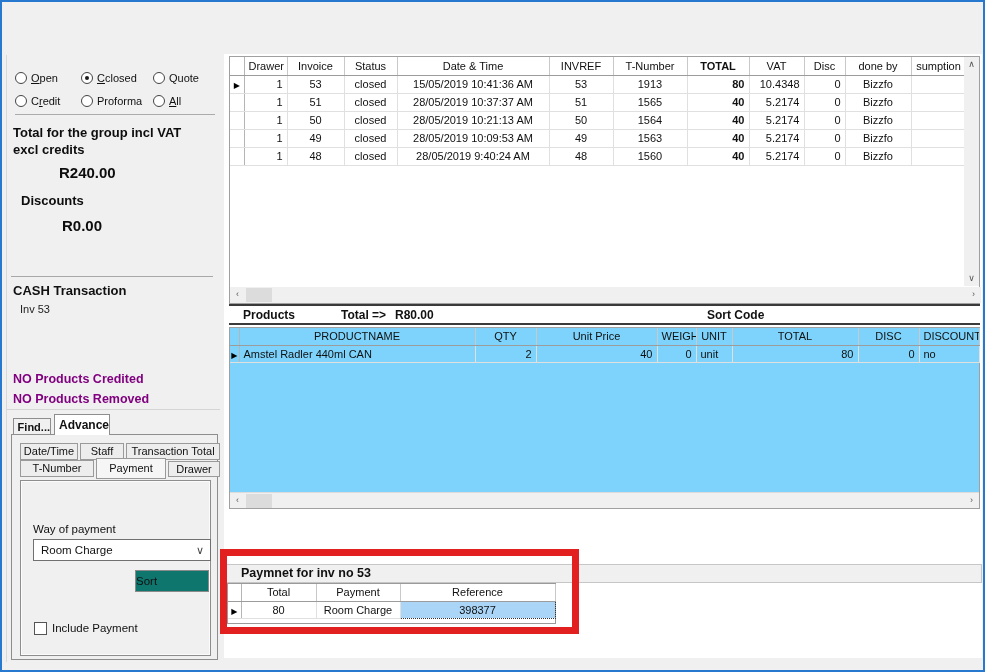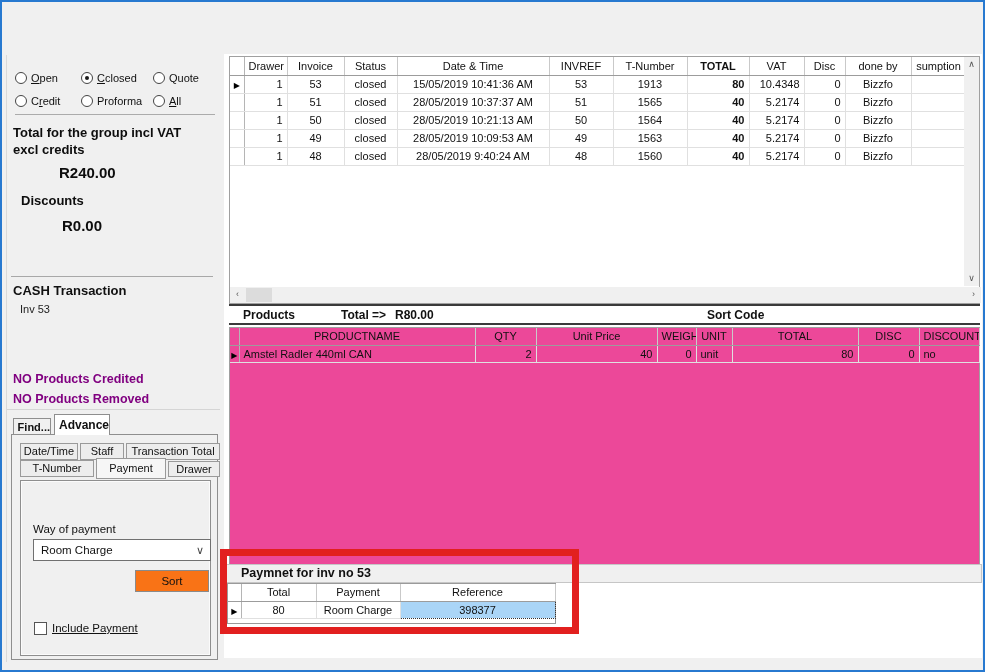--- a/index.html
+++ b/index.html
@@ -44,23 +44,23 @@
   #itab-datetime { left:8px;   top:8px;  width:58px; }
   #itab-staff    { left:68px;  top:8px;  width:44px; }
   #itab-trans    { left:114px; top:8px;  width:94px; }
   #itab-tnumber  { left:8px;   top:25px; width:74px; }
   #itab-payment  { left:84px;  top:23px; width:70px; height:21px; line-height:19px; background:#f6f6f6; z-index:2; }
   #itab-drawer   { left:156px; top:26px; width:52px; height:16px; }
   #tab-content { left:8px; top:45px; width:191px; height:176px; border:1px solid #8e8e8e; background:#f0f0f0; box-shadow:inset 0 0 0 1px #fbfbfb; }
   #way-label { left:12px; top:42px; font-size:11.5px; }
   #way-select { left:12px; top:58px; width:178px; height:22px; background:#fff; border:1px solid #707070; font-size:11.5px; line-height:20px; padding-left:7px; }
   #way-chevron { position:absolute; right:6px; top:0; font-size:11px; color:#444; }
-  #sort-button { left:114px; top:89px; width:74px; height:22px; background:#f97316; border:1px solid #8a8a8a; font-size:11.5px; text-align:center; line-height:20px; }
+  #sort-button { left:114px; top:89px; width:74px; height:22px; background:#0f766e; border:1px solid #8a8a8a; font-size:11.5px; text-align:left; line-height:20px; }
   #include-checkbox { left:13px; top:141px; width:13px; height:13px; background:#fff; border:1px solid #555; }
-  #include-label { left:31px; top:141px; font-size:11.5px;text-decoration:underline; }
+  #include-label { left:31px; top:141px; font-size:11.5px; }
 
   
   #main-area { left:222px; top:52px; width:758px; height:604px; background:#fff; }
 
   table { border-collapse:collapse; table-layout:fixed; }
   th, td { font-size:11px; font-weight:normal; overflow:hidden; white-space:nowrap; padding:0 4px; height:18px; }
   th { text-align:center; border-right:1px solid #c9c9c9; border-bottom:1px solid #9c9c9c; }
   td { border-right:1px solid #e0e0e0; border-bottom:1px solid #e0e0e0; }
   td.ind, th.ind { border-right:1px solid #b5b5b5; padding:0; text-align:center; }
   .ind-glyph { font-size:8px; color:#000; }
@@ -72,21 +72,21 @@
   #invoice-grid table { width:736px; }
   #inv-vscroll { right:0; top:0; width:15px; height:229px; background:#f0f0f0; }
   #inv-hscroll { left:0; bottom:0; width:751px; height:16px; background:#f0f0f0; }
   .scroll-arrow { position:absolute; width:15px; height:15px; text-align:center; font-size:9px; color:#555; line-height:15px; }
   .scroll-thumb { position:absolute; background:#dcdcdc; }
 
   #products-bar { left:227px; top:302px; width:751px; height:21px; background:#fff; border-top:2px solid #3a3a3a; border-bottom:2px solid #3a3a3a; }
   #products-bar span { position:absolute; top:2px; font-weight:bold; font-size:12px; }
   #pb-title { left:6px;margin-left:8px; } #pb-total-label { left:112px; } #pb-total-value { left:166px; } #pb-stock { left:478px; }
 
-  #products-grid { left:227px; top:325px; width:751px; height:256px; border:1px solid #a0a0a0; background:#ec4899; }
+  #products-grid { left:227px; top:325px; width:751px; height:182px; border:1px solid #a0a0a0; background:#7dd3fc; }
   #products-grid table { width:749px; }
   #products-grid td, #products-grid th { height:17px; }
   #prod-hscroll { left:0; bottom:0; width:749px; height:16px; background:#f0f0f0; border-top:1px solid #dcdcdc; }
 
   #paymnet-bar { left:222px; top:562px; width:758px; height:19px; background:#f0f0f0; border:1px solid #c6c6c6; }
   #paymnet-title { position:absolute; left:16px; top:1px; font-weight:bold; font-size:12.5px; color:#101010; }
   #payment-grid { left:225px; top:581px; width:329px; height:41px; border:1px solid #9a9a9a; background:#fff; }
   #payment-grid table { width:327px; }
   #payment-grid td, #payment-grid th { height:17px; }
   #reference-cell { background:#aad5f7; border:1px dotted #333; text-align:center; }

